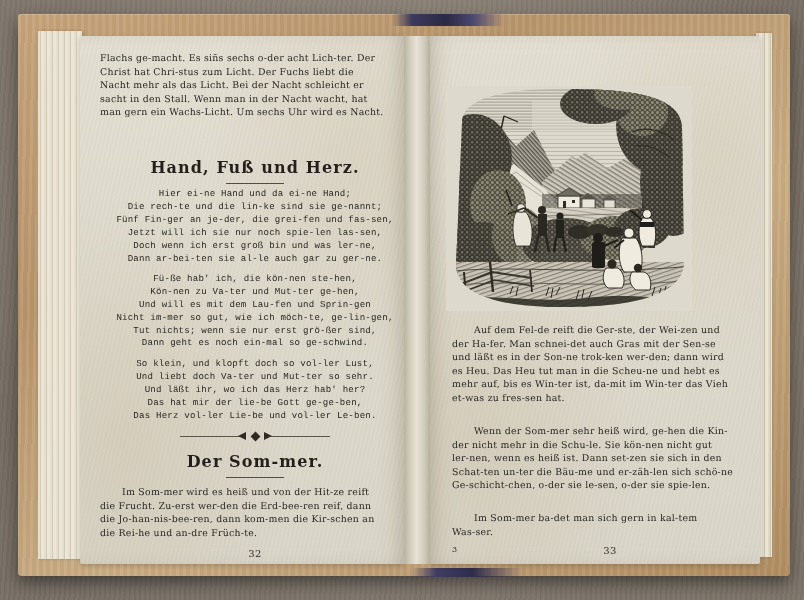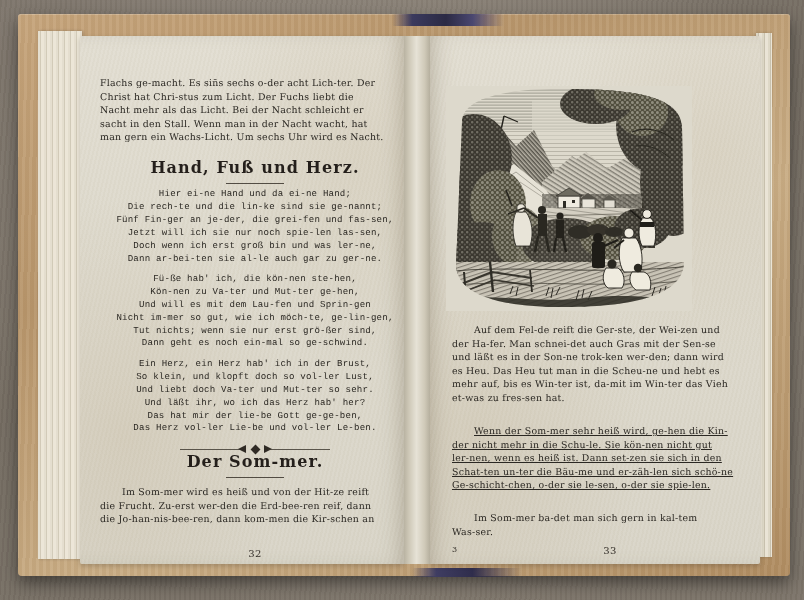--- a/index.html
+++ b/index.html
@@ -160,21 +160,21 @@
     <div class="spine-bot"></div>
 
     <div class="leaf leaf-l"></div>
     <div class="leaf leaf-r"></div>
     <div class="gutter"></div>
   </div>
 
   <div class="page">
 
     <div class="col fr prose" style="left:100px;top:52px;width:310px;">
-      <div style="text-indent:0;margin-top:25px;">Flachs ge-macht.  Es sin̄s sechs o-der acht Lich-ter.  Der</div>
+      <div style="text-indent:0;">Flachs ge-macht.  Es sin̄s sechs o-der acht Lich-ter.  Der</div>
       <div>Christ hat Chri-stus zum Licht.      Der Fuchs liebt die</div>
       <div>Nacht mehr als das Licht.      Bei der Nacht schleicht er</div>
       <div>sacht in den Stall.  Wenn man in der Nacht wacht, hat</div>
       <div>man gern ein Wachs-Licht.  Um sechs Uhr wird es Nacht.</div>
     </div>
 
     <div class="col" style="left:100px;top:158px;width:310px;">
       <h2 class="heading">Hand, Fuß und Herz.</h2>
       <div class="rule-short"></div>
     </div>
@@ -190,21 +190,20 @@
       </div>
       <div class="stz">
         <div>Fü-ße hab' ich, die kön-nen ste-hen,</div>
         <div>Kön-nen zu Va-ter und Mut-ter ge-hen,</div>
         <div>Und will es mit dem Lau-fen und Sprin-gen</div>
         <div>Nicht im-mer so gut, wie ich möch-te, ge-lin-gen,</div>
         <div>Tut nichts;  wenn sie nur erst grö-ßer sind,</div>
         <div>Dann geht es noch ein-mal so ge-schwind.</div>
       </div>
       <div class="stz">
-        <div>Ein Herz, ein Herz hab' ich in der Brust,</div>
         <div>So klein, und klopft doch so vol-ler Lust,</div>
         <div>Und liebt doch Va-ter und Mut-ter so sehr.</div>
         <div>Und läßt ihr, wo ich das Herz hab' her?</div>
         <div>Das hat mir der lie-be Gott ge-ge-ben,</div>
         <div>Das Herz vol-ler Lie-be und vol-ler Le-ben.</div>
       </div>
 
       <div class="ornament">
         <span class="bar b1"></span>
         <span class="t tl"></span>
@@ -216,20 +215,21 @@
 
     <div class="col" style="left:100px;top:452px;width:310px;">
       <h2 class="heading">Der Som-mer.</h2>
       <div class="rule-short"></div>
     </div>
 
     <div class="col fr prose" style="left:100px;top:486px;width:310px;">
       <div style="text-indent:22px;">Im Som-mer wird es heiß und von der Hit-ze reift</div>
       <div>die Frucht.  Zu-erst wer-den die Erd-bee-ren reif, dann</div>
       <div>die Jo-han-nis-bee-ren, dann kom-men die Kir-schen an</div>
+      <div>die Rei-he und an-dre Früch-te.</div>
     </div>
 
     <div class="folio" style="left:100px;top:548px;width:310px;">32</div>
   </div>
 
   <div class="page">
 
     <div class="plate" style="left:446px;top:86px;width:246px;height:225px;">
       <svg width="246" height="225" viewBox="0 0 246 225">
         <defs>
@@ -399,21 +399,21 @@
 
     <div class="col fr prose" style="left:452px;top:324px;width:300px;">
       <div style="text-indent:22px;">Auf dem Fel-de reift die Ger-ste, der Wei-zen und</div>
       <div>der Ha-fer.   Man schnei-det auch Gras mit der Sen-se</div>
       <div>und läßt es in der Son-ne trok-ken wer-den; dann wird</div>
       <div>es Heu.   Das Heu tut man in die Scheu-ne und hebt es</div>
       <div>mehr auf, bis es Win-ter ist, da-mit im Win-ter das Vieh</div>
       <div>et-was zu fres-sen hat.</div>
     </div>
 
-    <div class="col fr prose" style="left:452px;top:425px;width:300px;text-decoration:underline;">
+    <div class="col fr prose" style="left:452px;top:425px;width:300px;">
       <div style="text-indent:22px;">Wenn der Som-mer sehr heiß wird, ge-hen die Kin-</div>
       <div>der nicht mehr in die Schu-le.   Sie kön-nen nicht gut</div>
       <div>ler-nen, wenn es heiß ist.   Dann set-zen sie sich in den</div>
       <div>Schat-ten un-ter die Bäu-me und er-zäh-len sich schö-ne</div>
       <div>Ge-schicht-chen, o-der sie le-sen, o-der sie spie-len.</div>
     </div>
 
     <div class="col fr prose" style="left:452px;top:512px;width:300px;">
       <div style="text-indent:22px;">Im Som-mer ba-det man sich gern in kal-tem</div>
       <div>Was-ser.</div>

